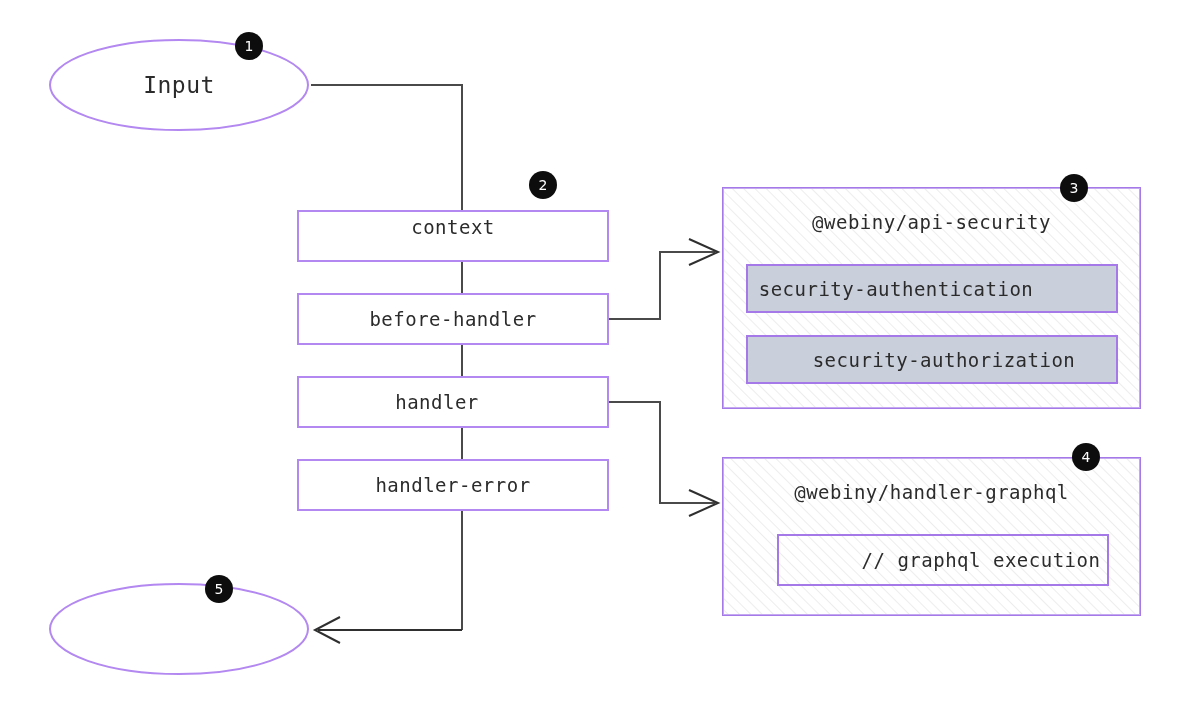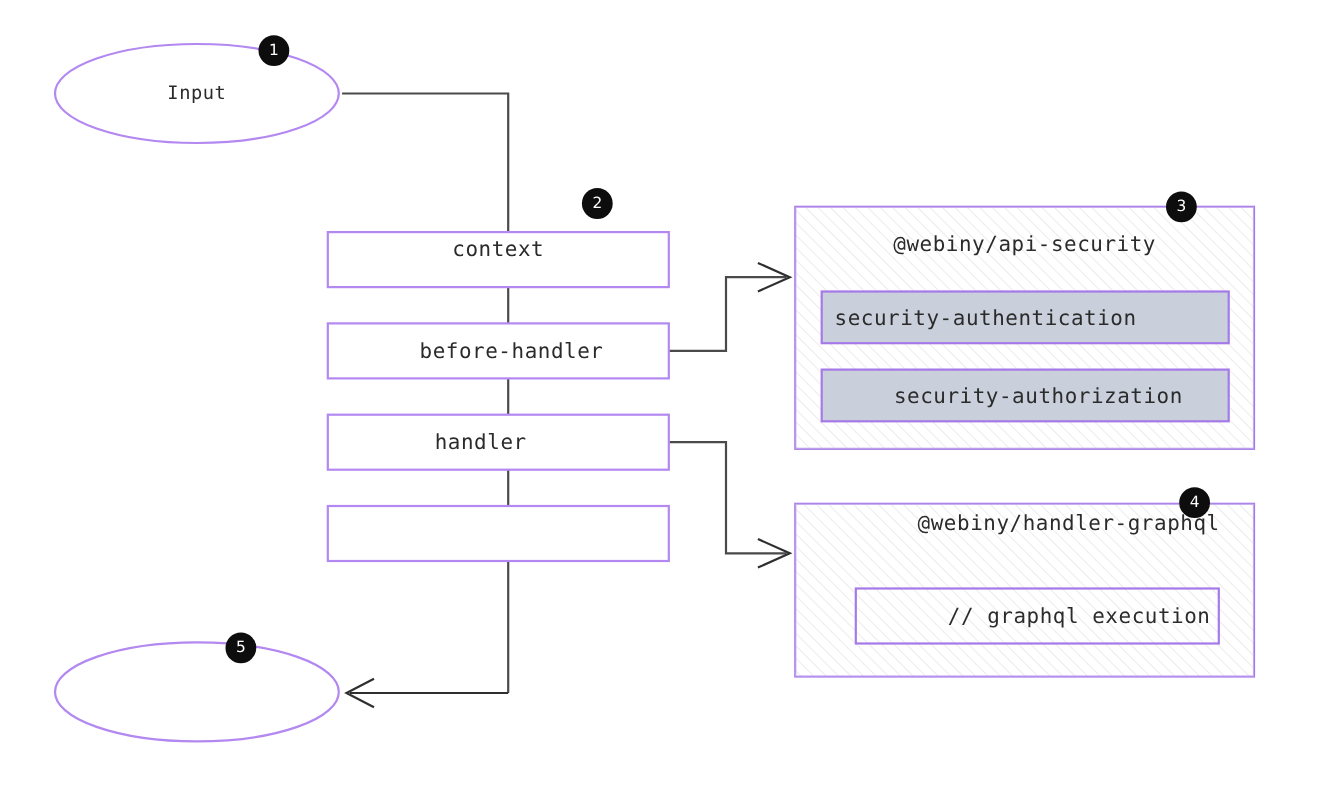--- a/index.html
+++ b/index.html
@@ -32,21 +32,21 @@
     display: flex;
     align-items: center;
     justify-content: center;
     color: #2b2b2b;
     font-family: "DejaVu Sans Mono", "Liberation Mono", monospace;
     font-size: 19px;
     letter-spacing: 0.5px;
     white-space: nowrap;
     pointer-events: none;
   }
-  .ellipse-label { font-size: 17px; }
+  .ellipse-label { font-size: 23px; }
   .panel-title { font-size: 19px; }
   .inner-label { font-size: 19px; }
 
   
   .badge {
     position: absolute;
     width: 28px;
     height: 28px;
     border-radius: 50%;
     background: #0d0d0d;
@@ -114,28 +114,29 @@
 
     <rect x="723" y="458" width="417" height="157" fill="url(#hatch)" stroke="#a57ae8" stroke-width="2"></rect>
     <rect x="723" y="458" width="417" height="157" fill="#ffffff" fill-opacity="0.35" stroke="none"></rect>
     <rect x="778" y="535" width="330" height="50" fill="none" stroke="#a57ae8" stroke-width="2"></rect>
   </svg>
 
   <div class="node-label ellipse-label" style="left:50px; top:63px; width:258px; height:44px;">Input</div>
 
 
   <div class="node-label" style="left:298px; top:211px; width:310px; height:32px;">context</div>
-  <div class="node-label" style="left:310px; top:294px; width:310px; height:50px;">before-handler</div>
+  <div class="node-label" style="left:298px; top:294px; width:310px; height:50px;">before-handler</div>
   <div class="node-label" style="left:298px; top:377px; width:278px; height:50px;">handler</div>
+  <div class="node-label" style="left:298px; top:460px; width:310px; height:50px;">handler-error</div>
 
   <div class="node-label panel-title" style="left:723px; top:203px; width:417px; height:38px;">@webiny/api-security</div>
   <div class="node-label inner-label" style="left:747px; top:265px; width:298px; height:47px;">security-authentication</div>
   <div class="node-label inner-label" style="left:747px; top:336px; width:370px; height:47px;padding-left:12px;">security-authorization</div>
 
-  <div class="node-label panel-title" style="left:723px; top:457px; width:417px; height:38px;margin-left:40px;">@webiny/handler-graphql</div>
+  <div class="node-label panel-title" style="left:723px; top:473px; width:417px; height:38px;">@webiny/handler-graphql</div>
   <div class="node-label inner-label" style="left:816px; top:535px; width:330px; height:50px;">// graphql execution</div>
 
   <div class="badge" style="left:235px; top:32px;">1</div>
   <div class="badge" style="left:529px; top:171px;">2</div>
   <div class="badge" style="left:1060px; top:174px;">3</div>
   <div class="badge" style="left:1072px; top:443px;">4</div>
   <div class="badge" style="left:205px; top:575px;">5</div>
 
 </div>
 

